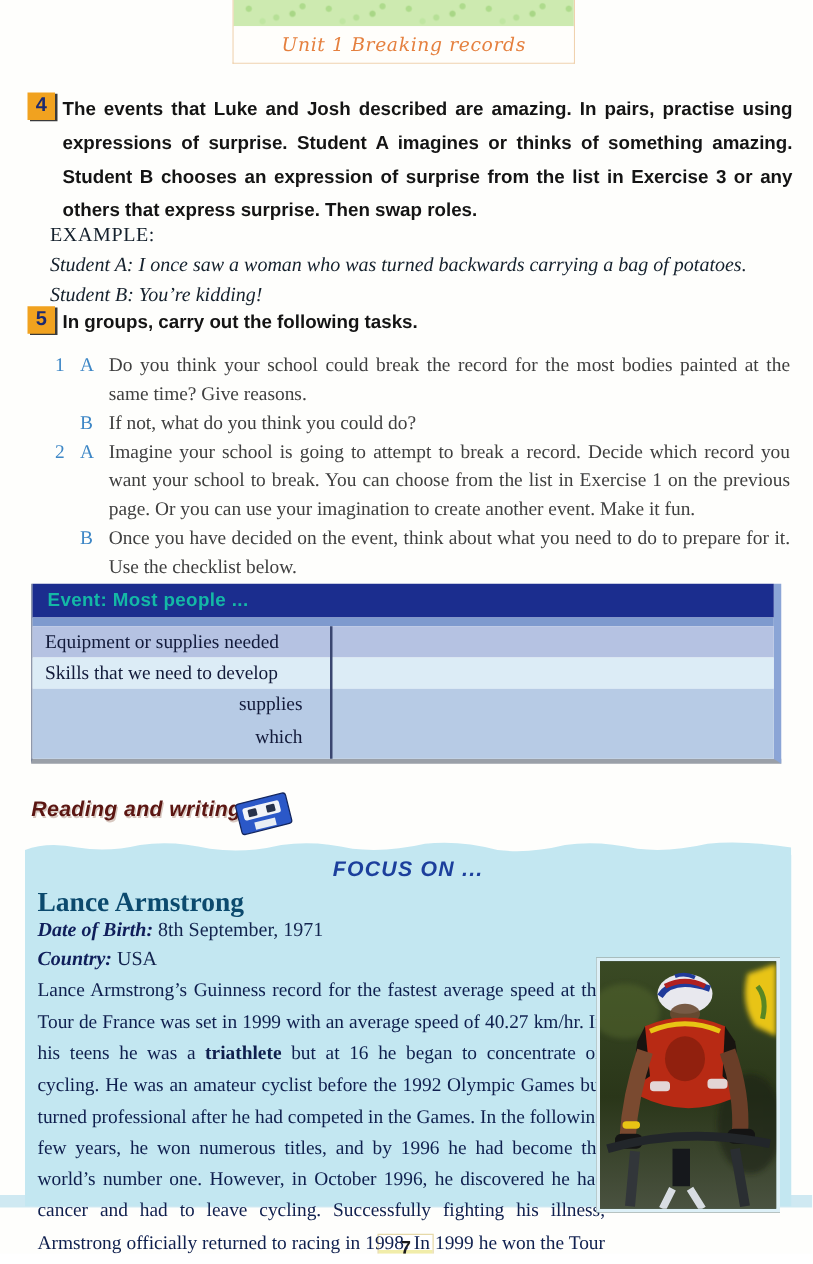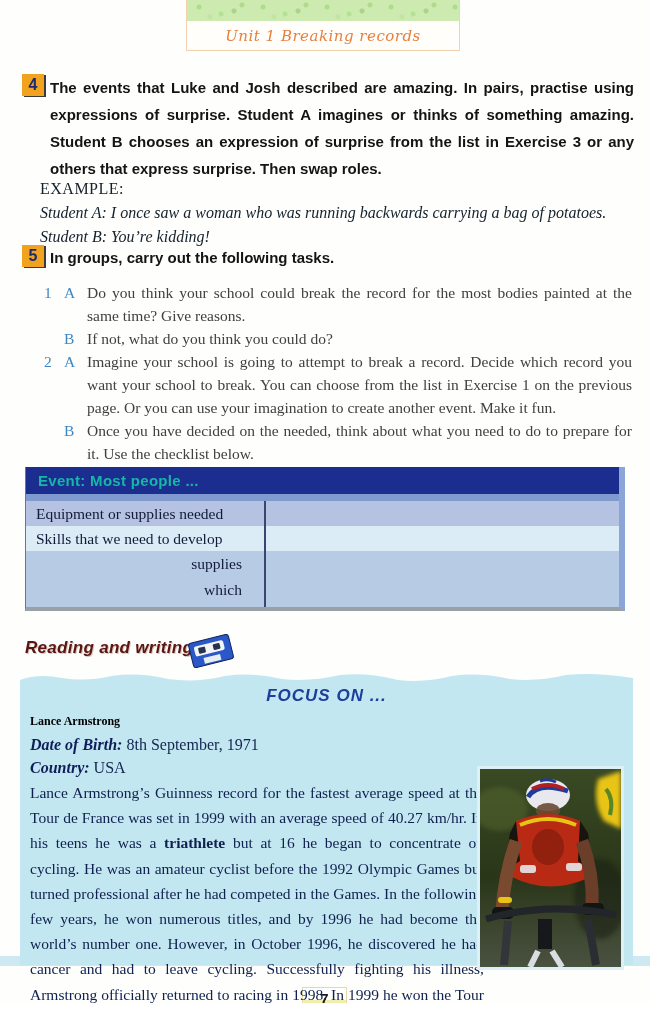--- a/index.html
+++ b/index.html
@@ -99,21 +99,21 @@
     background:#e8edf4; }
 
   
   .focus-wrap { position:absolute; left:20px; top:670px; width:613px; z-index:2; }
   .focus-wave { display:block; }
   .focus-box { background:#c3e7f1; height:281px; position:relative;
     padding:2px 8px 0 8px; }
   .focus-title { text-align:center;
     font-family:"Liberation Sans", sans-serif; font-weight:bold; font-style:italic;
     font-size:17px; color:#1c3f9c; letter-spacing:1px; margin-bottom:4px; }
-  .focus-name { font-size:12px; font-weight:bold; color:#000000; line-height:23px; padding-left:2px; }
+  .focus-name { font-size:22px; font-weight:bold; color:#0c4a6e; line-height:23px; padding-left:2px; }
   .focus-meta { font-size:16px; line-height:23px; color:#13244e; padding-left:2px; }
   .focus-meta .lbl { font-style:italic; font-weight:bold; color:#0f1e5a; }
   .focus-bio { width:456px; font-size:15.5px; line-height:25.2px; text-align:justify;
     color:#0f1f4e; padding-left:2px; margin-top:1px; }
   .focus-bio b { font-weight:bold; }
   .photo { position:absolute; right:9px; top:82px; width:147px; height:204px;
     border:3px solid #ddf0f7; background:#23301a; }
   .photo svg { display:block; }
 
   .bottom-strip { position:absolute; left:0; top:956px; width:650px; height:10px;
@@ -136,21 +136,21 @@
     <div class="unit-label">Unit 1 Breaking records</div>
   </div>
 
   <div class="ex-row" id="ex4">
     <div class="badge">4</div>
     <div class="ex-text">The events that Luke and Josh described are amazing. In pairs, practise using expressions of surprise. Student A imagines or thinks of something amazing. Student B chooses an expression of surprise from the list in Exercise 3 or any others that express surprise. Then swap roles.</div>
   </div>
 
   <div class="example">
     <div class="ex-label">EXAMPLE:</div>
-    <div class="ex-line">Student A: I once saw a woman who was running backwards carrying a bag of potatoes.</div>
+    <div class="ex-line">Student A: I once saw a woman who was turned backwards carrying a bag of potatoes.</div>
     <div class="ex-line">Student B: You’re kidding!</div>
   </div>
 
   <div class="ex-row" id="ex5">
     <div class="badge">5</div>
     <div class="ex-text">In groups, carry out the following tasks.</div>
   </div>
 
   <div class="tasks">
     <div class="task">
@@ -164,21 +164,21 @@
       <div class="t-text">If not, what do you think you could do?</div>
     </div>
     <div class="task">
       <div class="t-num">2</div>
       <div class="t-letter">A</div>
       <div class="t-text">Imagine your school is going to attempt to break a record. Decide which record you want your school to break. You can choose from the list in Exercise 1 on the previous page. Or you can use your imagination to create another event. Make it fun.</div>
     </div>
     <div class="task">
       <div class="t-num"></div>
       <div class="t-letter">B</div>
-      <div class="t-text">Once you have decided on the needed, think about what you need to do to prepare for it. Use the checklist below.</div>
+      <div class="t-text">Once you have decided on the event, think about what you need to do to prepare for it. Use the checklist below.</div>
     </div>
   </div>
 
   <div class="tbl">
     <div class="tbl-header">Event: Most people ...</div>
     <div class="tbl-strip"></div>
     <div class="tbl-body">
       <div class="tbl-divider"></div>
       <div class="t-row row-a">Equipment or supplies needed</div>
       <div class="t-row row-b">Skills that we need to develop</div>

